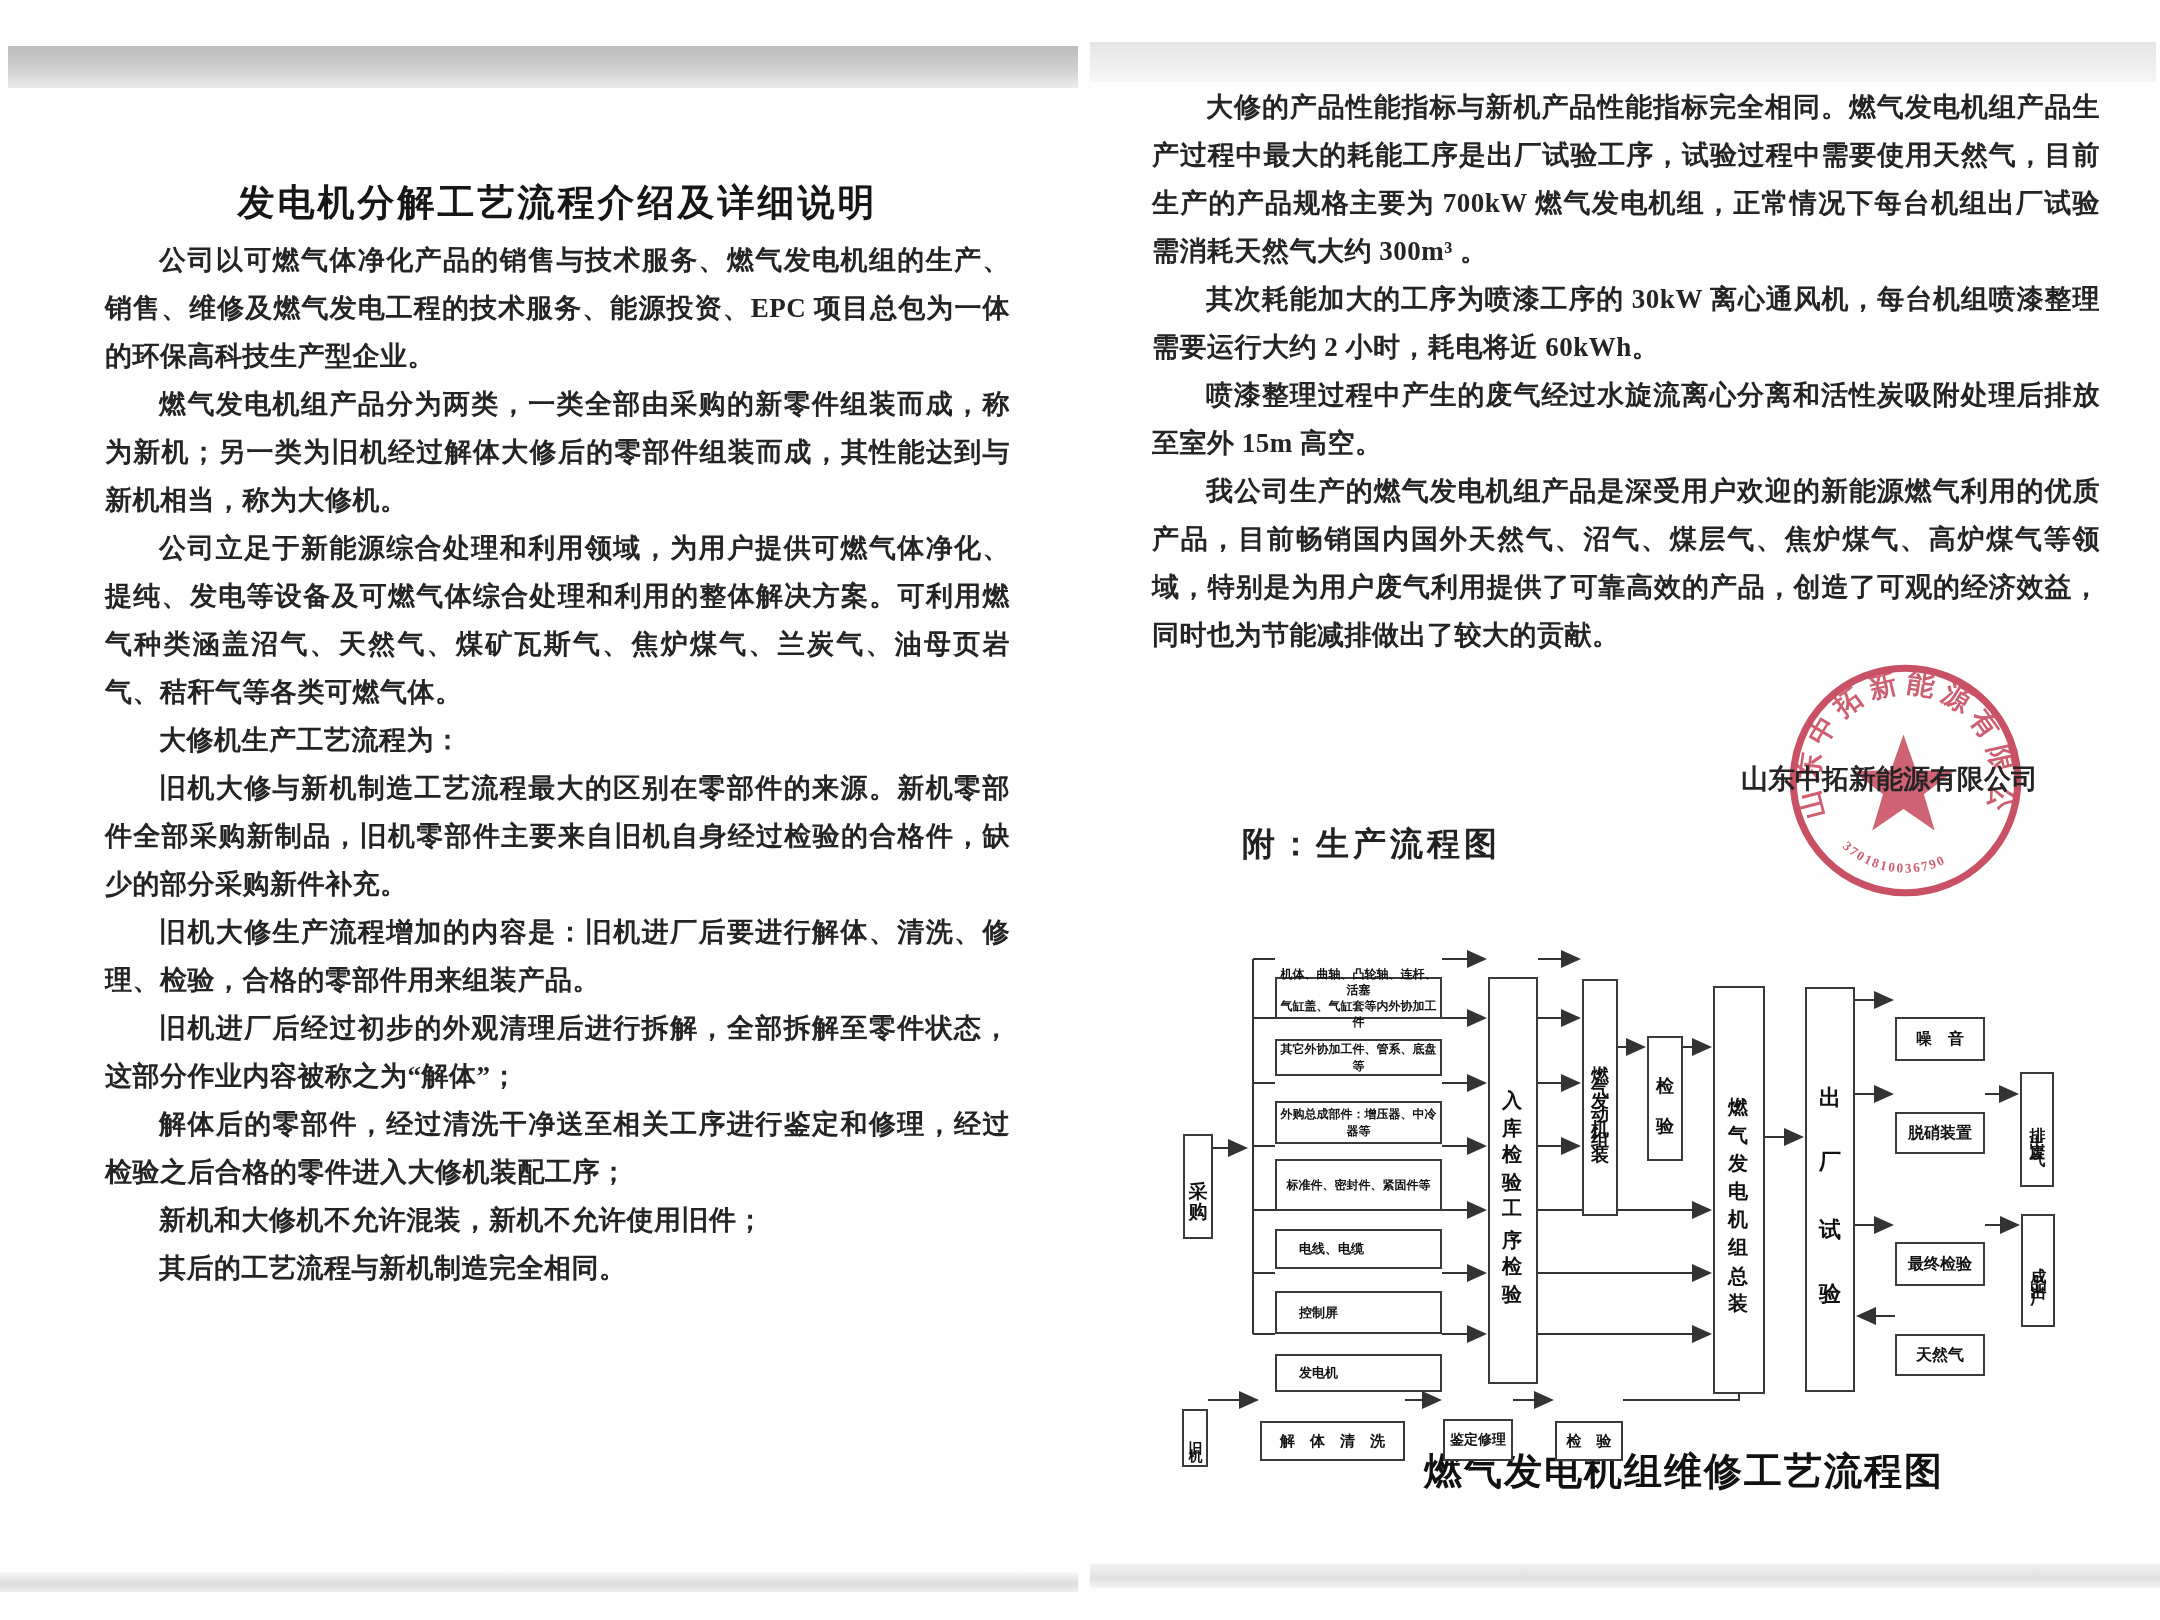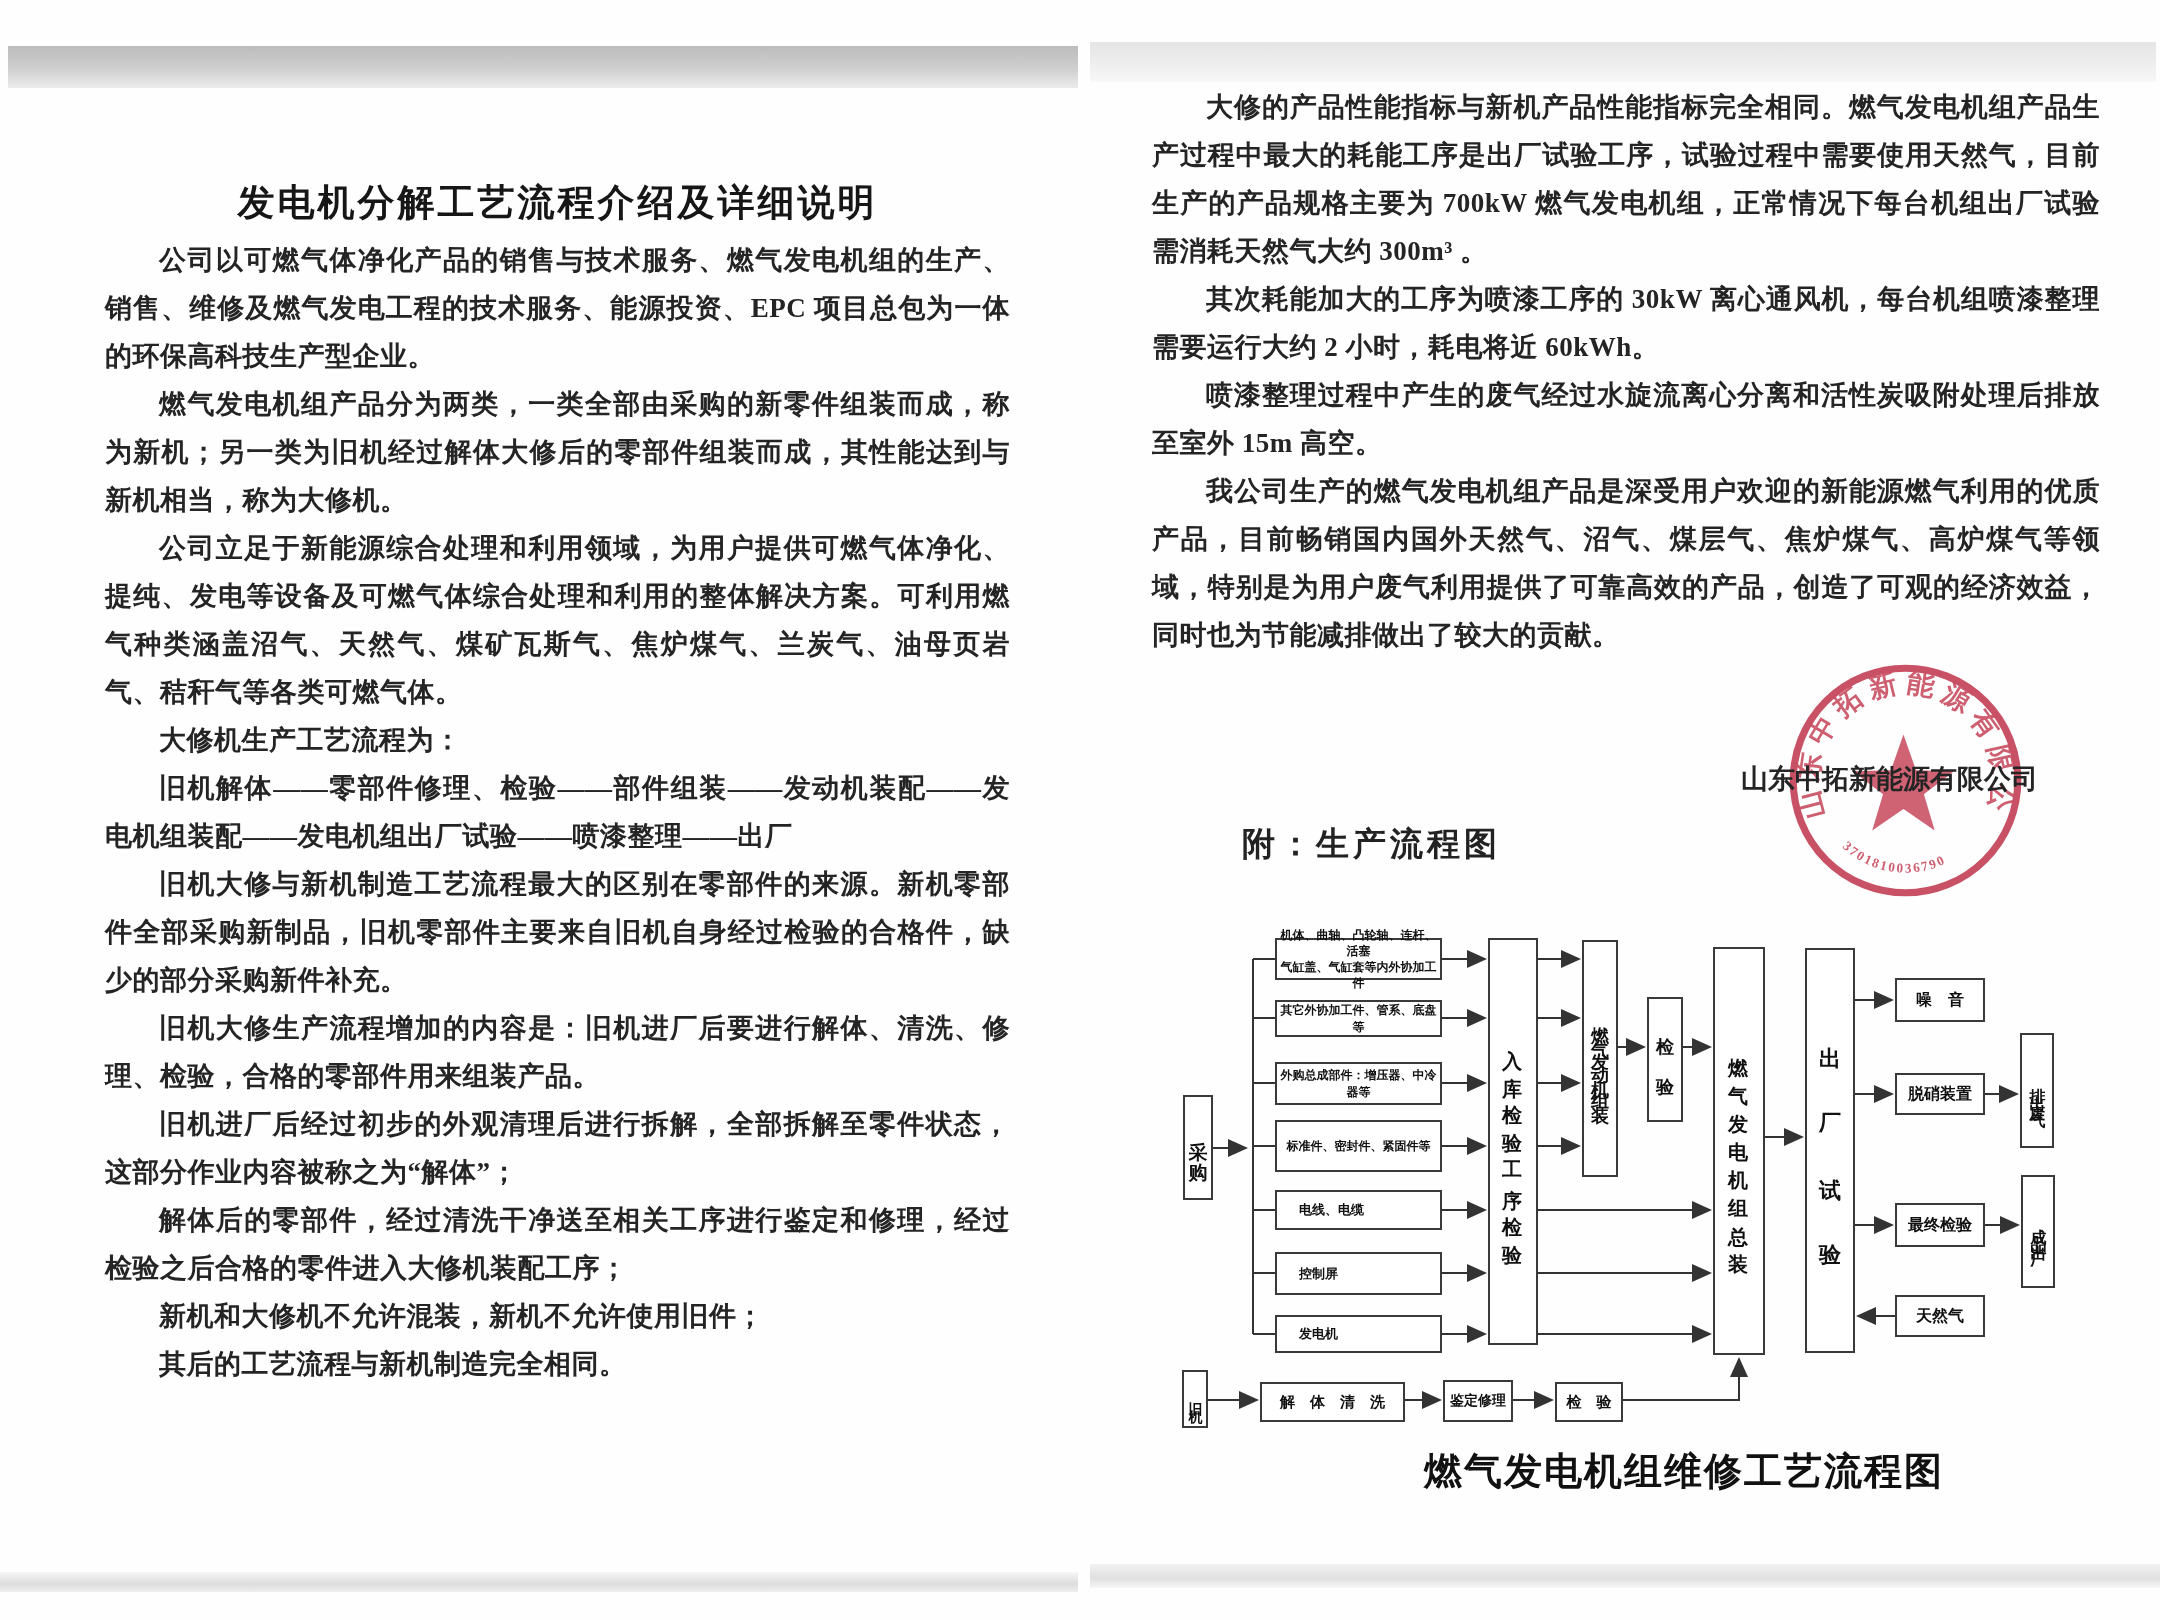--- a/index.html
+++ b/index.html
@@ -25,42 +25,41 @@
   .flow-caption{position:absolute;left:1424px;top:1446px;font-size:38px;font-weight:bold;
                 letter-spacing:2px;color:#111;}
 
   
   .stamp{position:absolute;left:1783px;top:658px;width:245px;height:245px;z-index:4;opacity:.88;}
 
   
   .fc-svg{position:absolute;left:0;top:0;width:2160px;height:1620px;pointer-events:none;z-index:1;}
   .node{position:absolute;border:2px solid #3a3a3a;background:#fff;box-sizing:border-box;
         display:flex;align-items:center;justify-content:center;text-align:center;
-        color:#111;z-index:2;font-weight:600;}
+        color:#111;z-index:2;font-weight:600;margin-top:39px;}
   .v{writing-mode:vertical-lr;}
   .pre{white-space:pre-line;}
 </style>
 </head>
 <body>
 
 <div class="canvas">
 
   <div class="edge tl"></div>
   <div class="edge tr"></div>
   <div class="edge bl"></div>
   <div class="edge br"></div>
 
   <div class="doc-title">发电机分解工艺流程介绍及详细说明</div>
 
   <div class="body-block left-block">
     <p>公司以可燃气体净化产品的销售与技术服务、燃气发电机组的生产、销售、维修及燃气发电工程的技术服务、能源投资、EPC 项目总包为一体的环保高科技生产型企业。</p>
     <p>燃气发电机组产品分为两类，一类全部由采购的新零件组装而成，称为新机；另一类为旧机经过解体大修后的零部件组装而成，其性能达到与新机相当，称为大修机。</p>
     <p>公司立足于新能源综合处理和利用领域，为用户提供可燃气体净化、提纯、发电等设备及可燃气体综合处理和利用的整体解决方案。可利用燃气种类涵盖沼气、天然气、煤矿瓦斯气、焦炉煤气、兰炭气、油母页岩气、秸秆气等各类可燃气体。</p>
     <p>大修机生产工艺流程为：</p>
-    <p>旧机解体——零部件修理、检验——部件组装——发动机装配——发电机组装配——发电机组出厂试验——喷漆整理——出厂</p>
     <p>旧机大修与新机制造工艺流程最大的区别在零部件的来源。新机零部件全部采购新制品，旧机零部件主要来自旧机自身经过检验的合格件，缺少的部分采购新件补充。</p>
     <p>旧机大修生产流程增加的内容是：旧机进厂后要进行解体、清洗、修理、检验，合格的零部件用来组装产品。</p>
     <p>旧机进厂后经过初步的外观清理后进行拆解，全部拆解至零件状态，这部分作业内容被称之为“解体”；</p>
     <p>解体后的零部件，经过清洗干净送至相关工序进行鉴定和修理，经过检验之后合格的零件进入大修机装配工序；</p>
     <p>新机和大修机不允许混装，新机不允许使用旧件；</p>
     <p>其后的工艺流程与新机制造完全相同。</p>
   </div>
 
   <div class="body-block right-block">
     <p>大修的产品性能指标与新机产品性能指标完全相同。燃气发电机组产品生产过程中最大的耗能工序是出厂试验工序，试验过程中需要使用天然气，目前生产的产品规格主要为 700kW 燃气发电机组，正常情况下每台机组出厂试验需消耗天然气大约 300m³ 。</p>

